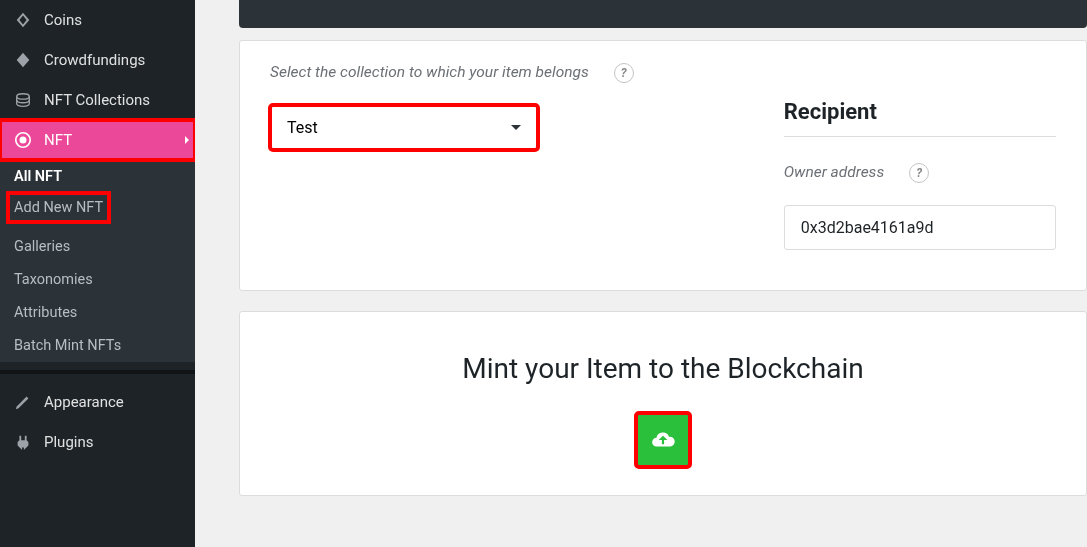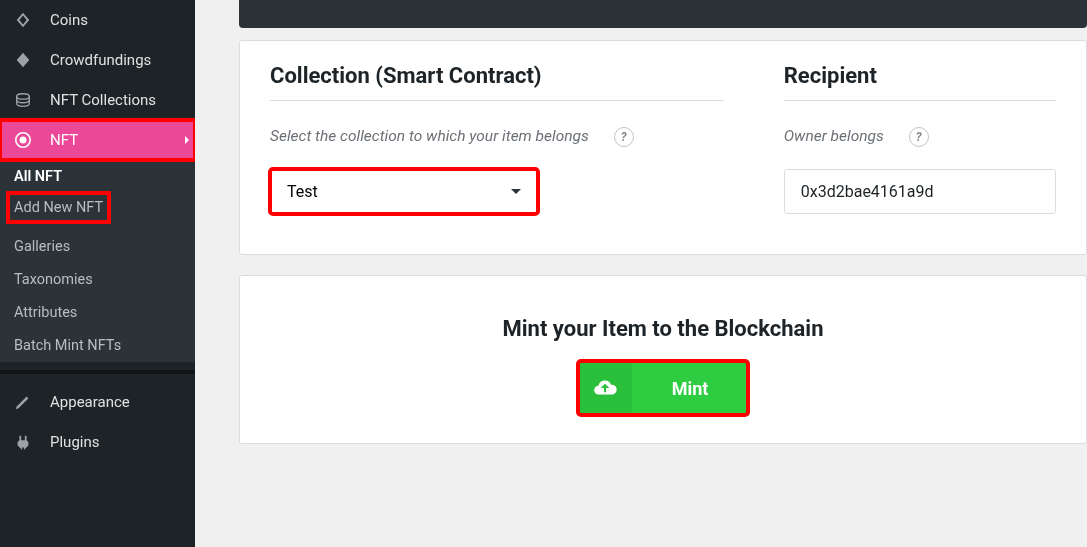--- a/index.html
+++ b/index.html
@@ -1,48 +1,48 @@
 <!DOCTYPE html>
 <html><head>
 <meta charset="utf-8">
 <style>
 * { box-sizing: border-box; margin: 0; padding: 0; }
 body { font-family: -apple-system, BlinkMacSystemFont, "Segoe UI", Roboto, sans-serif; background: #f0f0f1; width: 1087px; height: 547px; overflow: hidden; display: flex; }
 
 .sidebar { width: 195px; background: #1d2327; height: 100%; flex-shrink: 0; }
-.sidebar-item { display: flex; align-items: center; padding: 9px 10px 9px 12px; color: #e0e0e0; font-size: 15px; cursor: pointer; position: relative; gap: 6px; }
+.sidebar-item { display: flex; align-items: center; padding: 9px 10px 9px 12px; color: #e0e0e0; font-size: 15px; cursor: pointer; position: relative; }
 .sidebar-item .icon { width: 22px; height: 22px; margin-right: 10px; display: flex; align-items: center; justify-content: center; color: #9ca2a7; }
 .sidebar-item.active { background: #ec4899; color: #fff; }
 .sidebar-item.active .icon { color: #fff; }
 .sidebar-item.active::after { content: ""; position: absolute; right: 6px; top: 50%; transform: translateY(-50%); width: 0; height: 0; border-top: 4px solid transparent; border-bottom: 4px solid transparent; border-left: 4px solid #fff; }
 .sidebar-sub { background: #2c3338; }
 .sidebar-sub-item { padding: 8px 10px 8px 14px; color: #b8bdc1; font-size: 14.5px; cursor: pointer; display: block; }
 .sidebar-sub-item.bold { color: #fff; font-weight: 600; }
 .sidebar-divider { height: 4px; background: #101417; margin: 8px 0; }
 
 .highlight-red { outline: 4px solid #ff0000; outline-offset: -2px; }
 .highlight-red-tight { outline: 4px solid #ff0000; outline-offset: 0px; }
 
 .main { flex: 1; background: #f0f0f1; padding: 0 0 0 0; height: 100%; overflow: hidden; position: relative; }
 .top-dark { background: #2c3338; height: 28px; margin: 0 0 12px 44px; border-radius: 0 0 4px 4px; }
 
 .panel { background: #fff; margin-left: 44px; border: 1px solid #dcdcde; border-radius: 3px; padding: 22px 30px 40px 30px; display: flex; gap: 60px; }
 .col { flex: 1; min-width: 0; }
-.col-right { flex: 0.6; }
+.col-right { flex: 0.6; margin-top: 36px; }
 .section-title { font-size: 22px; font-weight: 700; color: #1d2327; padding-bottom: 12px; border-bottom: 1px solid #dcdcde; margin-bottom: 26px; }
 .field-label { font-size: 15.5px; color: #6b7076; margin-bottom: 22px; display: flex; gap: 25px; font-style: italic; }
 .help-icon { width: 20px; height: 20px; border: 1px solid #c3c4c7; border-radius: 50%; display: inline-flex; align-items: center; justify-content: center; font-size: 12px; color: #888; font-weight: 700; cursor: pointer; }
 
 .dropdown { width: 268px; padding: 12px 16px; border: 1px solid #dcdcde; border-radius: 3px; background: #fff; display: flex; justify-content: space-between; align-items: center; font-size: 16px; cursor: pointer; }
 .dropdown-caret { width: 0; height: 0; border-left: 5px solid transparent; border-right: 5px solid transparent; border-top: 5px solid #2c3338; }
 
 .text-input { width: 100%; padding: 12px 16px; border: 1px solid #dcdcde; border-radius: 3px; font-size: 16px; color: #1d2327; white-space: nowrap; overflow: hidden; }
 
 .panel-mint { background: #fff; margin-left: 44px; margin-top: 20px; border: 1px solid #dcdcde; border-radius: 3px; padding: 40px 30px 28px 30px; text-align: center; }
-.mint-title { font-size: 22px; font-weight: 700; color: #1d2327; margin-bottom: 20px; }
+.mint-title { font-size: 28px; font-weight: 400; color: #1d2327; margin-bottom: 28px; }
 .mint-btn { display: inline-flex; align-items: center; background: #2ecc40; color: #fff; border-radius: 3px; overflow: hidden; cursor: pointer; }
 .mint-btn-icon { width: 54px; height: 54px; background: rgba(0,0,0,0.06); display: flex; align-items: center; justify-content: center; }
 .mint-btn-label { padding: 0 40px; font-size: 18px; font-weight: 700; }
 
 svg { display: block; }
 </style>
 </head>
 <body>
 
 <div class="sidebar">
@@ -106,44 +106,42 @@
     </span>
     <span>Plugins</span>
   </div>
 </div>
 
 <div class="main">
   <div class="top-dark"></div>
 
   <div class="panel">
     <div class="col">
-      <div class="section-title">Collection (Smart Contract)</div>
       <div class="field-label">
         <span>Select the collection to which your item belongs</span>
         <span class="help-icon">?</span>
       </div>
       <div class="dropdown highlight-red">
         <span>Test</span>
         <span class="dropdown-caret"></span>
       </div>
     </div>
     <div class="col col-right">
       <div class="section-title">Recipient</div>
       <div class="field-label">
-        <span>Owner belongs</span>
+        <span>Owner address</span>
         <span class="help-icon">?</span>
       </div>
       <div class="text-input">0x3d2bae4161a9d</div>
     </div>
   </div>
 
   <div class="panel-mint">
     <div class="mint-title">Mint your Item to the Blockchain</div>
     <div class="mint-btn highlight-red">
       <span class="mint-btn-icon">
         <svg width="26" height="26" viewBox="0 0 24 24" fill="#fff">
             <path d="M19 18H6a4 4 0 0 1 0-8 6 6 0 0 1 11.5-1A4.5 4.5 0 0 1 19 18zM12 8l-4 4h3v4h2v-4h3l-4-4z"></path>
           </svg>
       </span>
-      <span class="mint-btn-label">Mint</span>
     </div>
   </div>
 </div>
 
 </body></html>

